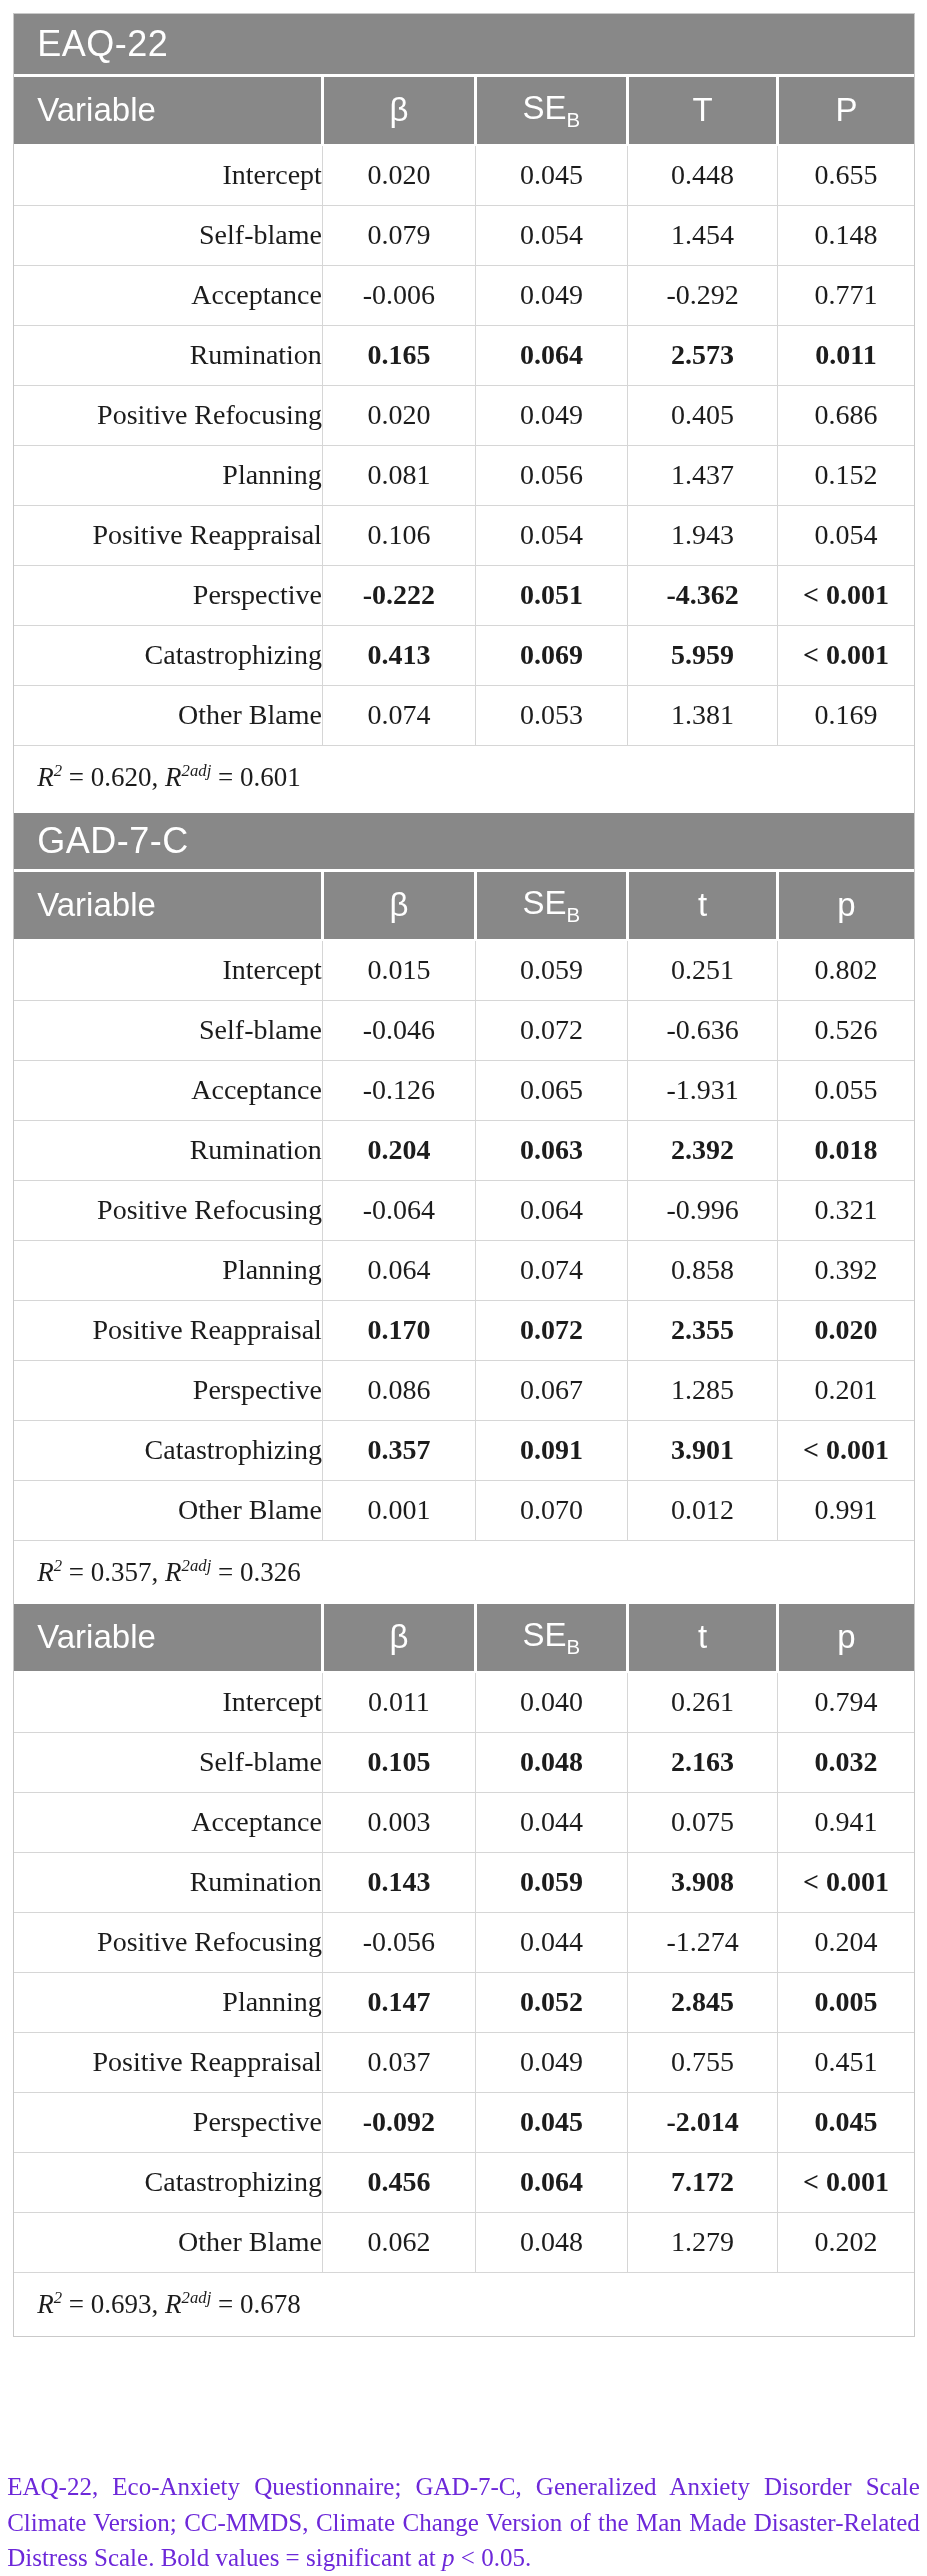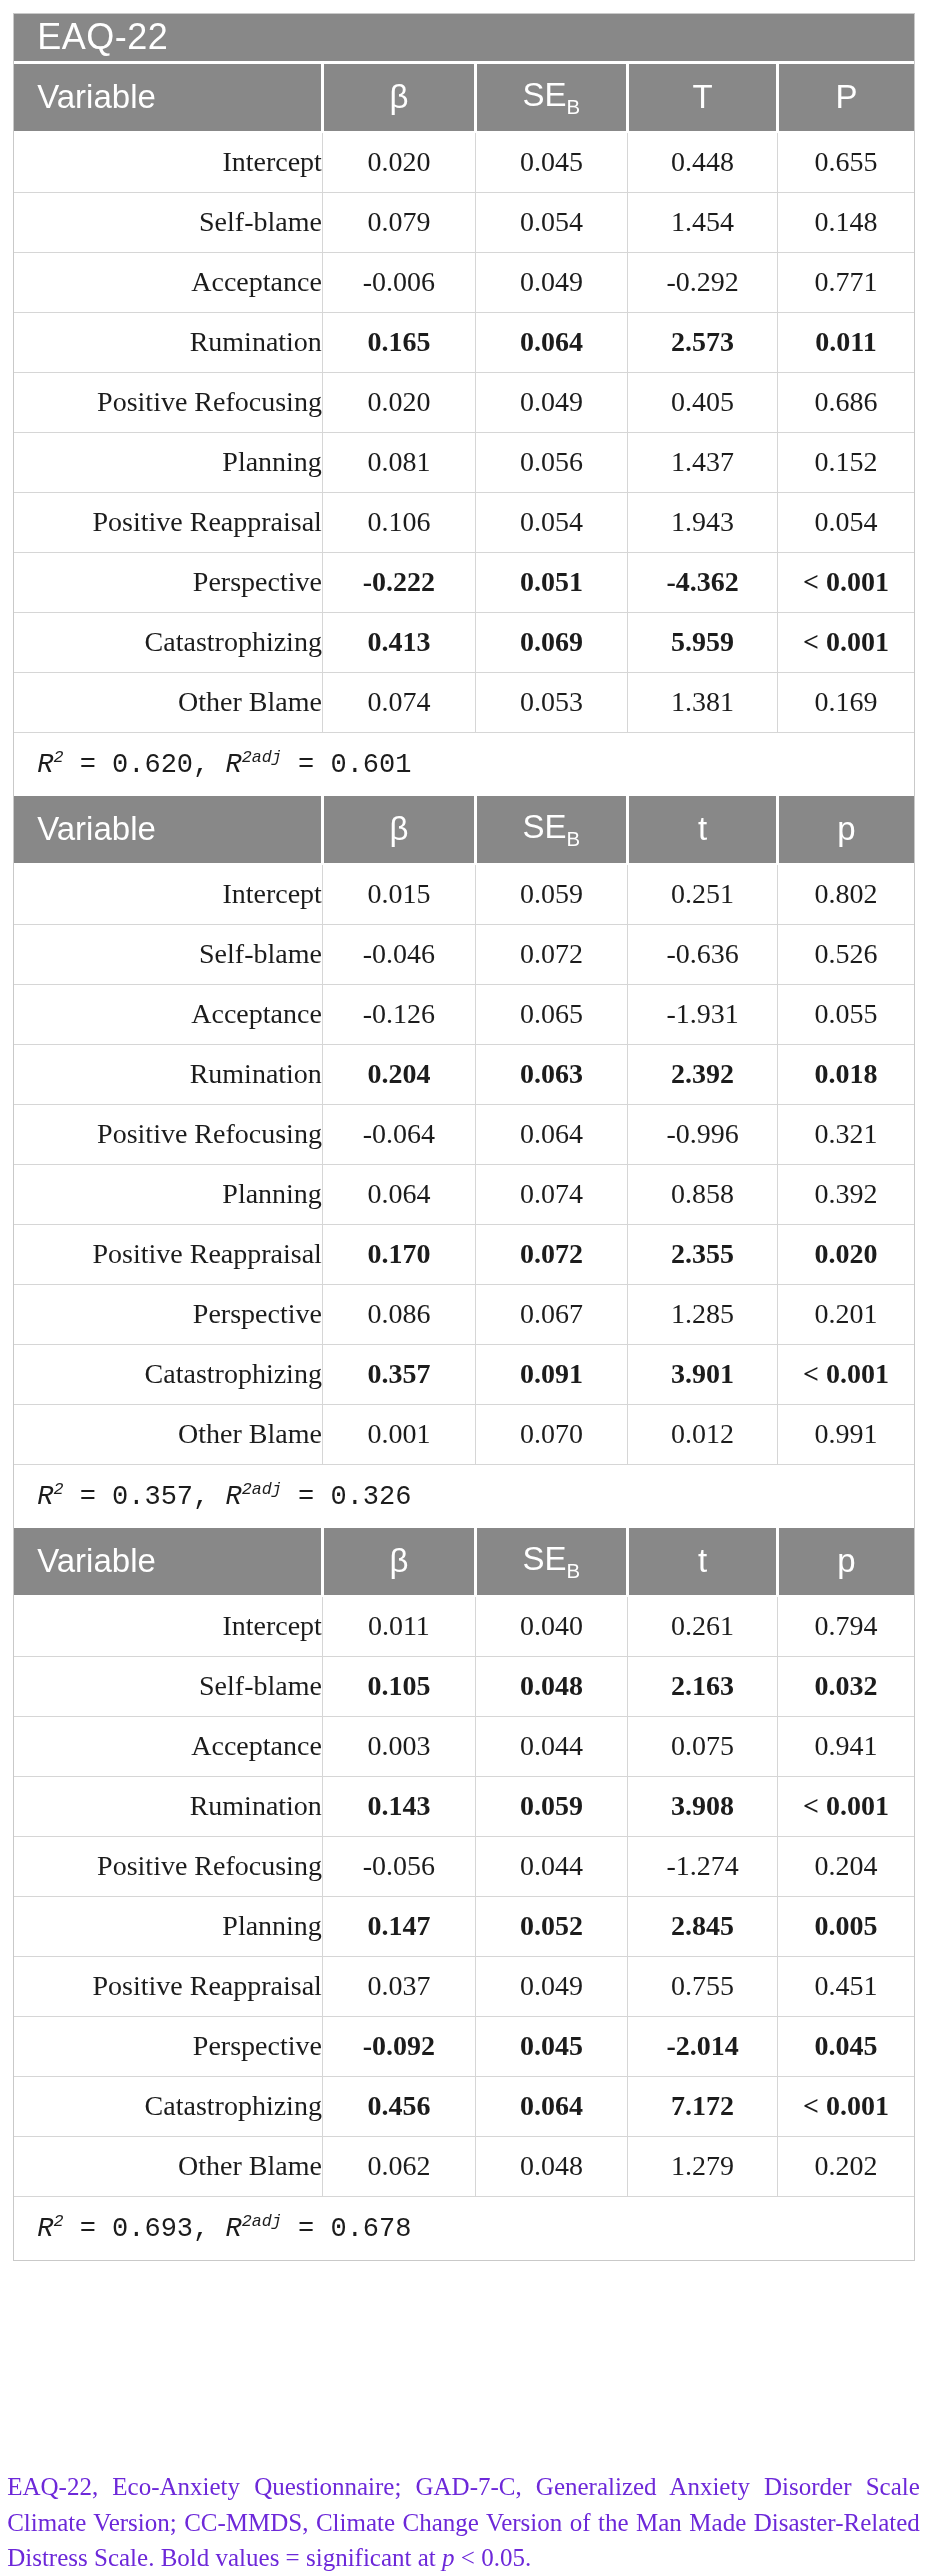--- a/index.html
+++ b/index.html
@@ -10,21 +10,21 @@
   }
   .table-wrap {
     position: absolute;
     left: 12.7px; top: 12.7px;
     width: 900px;
     border: 1.8px solid #c9c9c9;
     background: #fff;
   }
   .panel { width: 100%; }
   .title-band {
-    height: 50px;
+    height: 63px;
     background: #888888;
     color: #ffffff;
     font-family: "Liberation Sans", sans-serif;
     font-size: 36px;
     letter-spacing: 0.5px;
     display: flex;
     align-items: center;
     padding-left: 23.5px;
     box-sizing: border-box;
     border-bottom: 3.6px solid #ffffff;
@@ -70,21 +70,21 @@
     padding: 0;
   }
   tbody td.var {
     text-align: right;
     padding-left: 23.5px;
     border-left: none;
   }
   tbody td.sig { font-weight: bold; }
   tfoot td.r2cell {
     height: 61px;
-    font-family: Liberation Mono, monospace;
+    font-family: Liberation Serif, serif;
     font-size: 27px;
     color: #1c1c1c;
     text-align: left;
     padding-left: 23.5px;
     border-top: 1.8px solid #d6d6d6;
   }
   .ri { font-style: italic; }
   sup { font-size: 0.62em; font-style: italic; }
   .caption {
     position: absolute;
@@ -196,20 +196,21 @@
         </tbody>
       <tfoot>
         <tr>
           <td class="r2cell" colspan="5"><span class="ri">R</span><sup>2</sup><span> = 0.620, </span><span class="ri">R</span><sup>2adj</sup><span> = 0.601</span></td>
         </tr>
       </tfoot>
     </table>
   </section>
 
   <section class="panel">
+    <div class="title-band">GAD-7-C</div>
     <table>
       <colgroup>
         <col class="c-var">
           <col class="c-beta">
           <col class="c-se">
           <col class="c-t">
           <col class="c-p">
       </colgroup>
       <thead>
         <tr>

